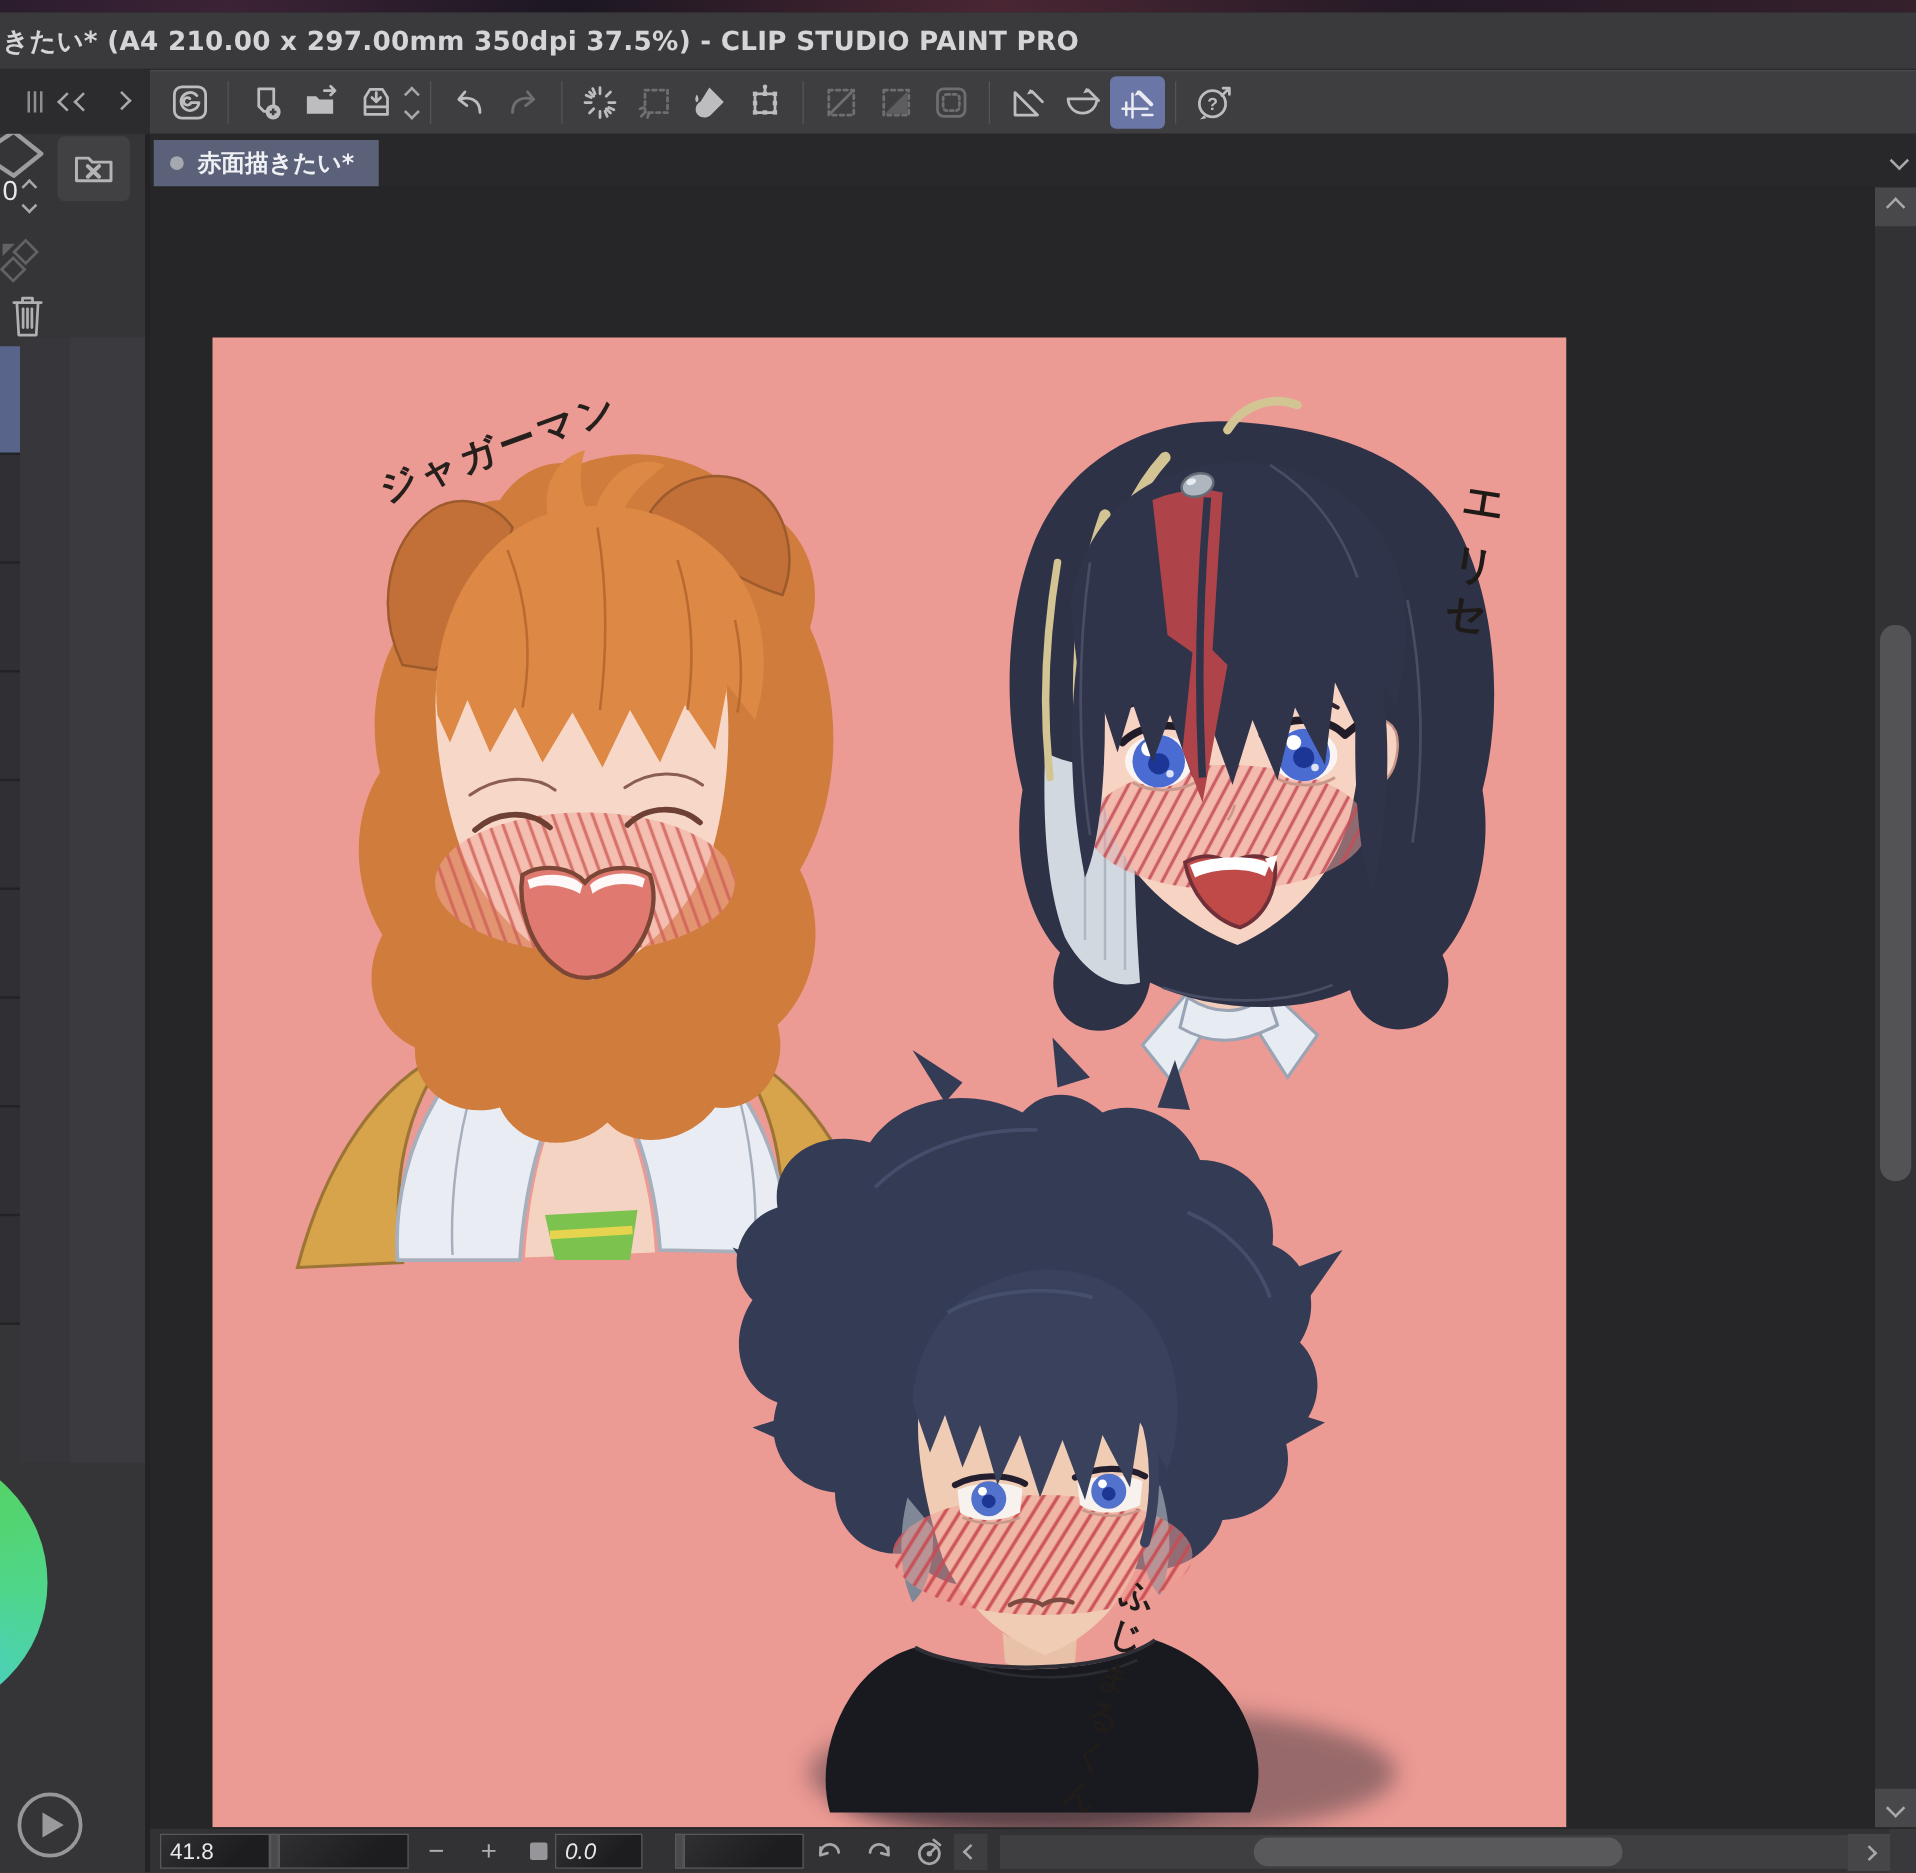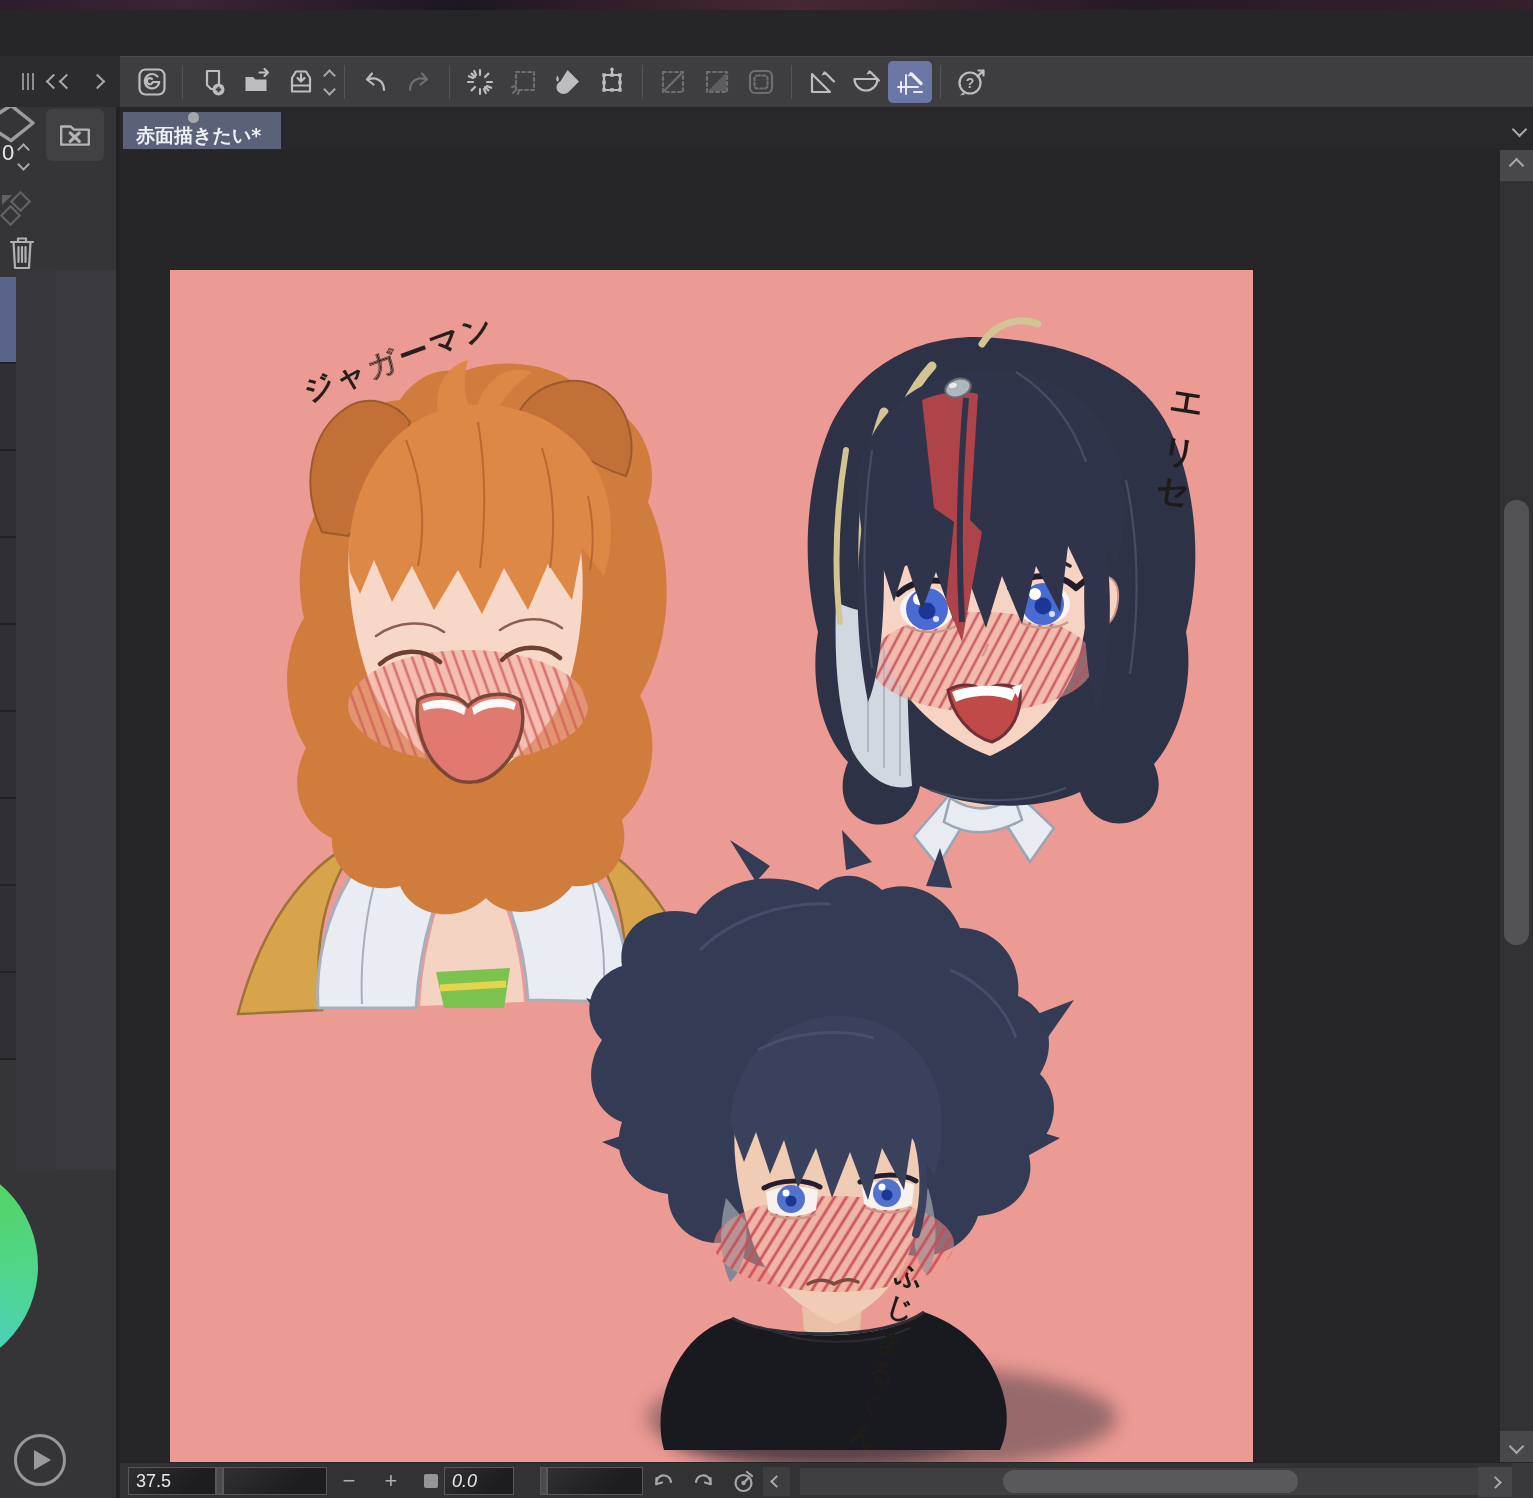--- a/index.html
+++ b/index.html
@@ -33,21 +33,21 @@
   .chev{display:inline-block;width:9px;height:9px;border-left:2.4px solid #a8a8aa;border-top:2.4px solid #a8a8aa;}
   .chev.sm{width:7px;height:7px;border-width:2px;}
   .chev.up{transform:rotate(45deg);}
   .chev.down{transform:rotate(225deg);}
   .chev.left{transform:rotate(-45deg);}
   .chev.right{transform:rotate(135deg);}
 
   
   .tabbar{left:120px;top:107px;width:1413px;height:43px;background:#28282a;border-bottom:1px solid #1e1e20;}
   .tab{position:absolute;left:3px;top:5px;height:37px;background:#5b6178;display:flex;align-items:center;
-    padding:0 20px 0 13px;flex-direction:column;}
+    padding:0 20px 0 13px;}
   .tabdot{width:11px;height:11px;border-radius:50%;background:#a6a8b0;margin-right:11px;}
   .tablabel{font-size:19px;color:#eef0f4;font-weight:600;white-space:nowrap;font-family:"DejaVu Sans","Liberation Sans",sans-serif;}
   .tabbar-chev{position:absolute;right:8px;top:14px;}
 
   
   .leftpanel{left:0;top:107px;width:120px;height:1391px;background:#353538;overflow:hidden;}
   .lp-colB{position:absolute;left:16px;top:163px;width:40px;height:900px;background:#37373b;}
   .lp-colC{position:absolute;left:56px;top:163px;width:60px;height:900px;background:#3b3b3f;}
   .lp-edge{position:absolute;left:116px;top:0;width:4px;height:1391px;background:#232325;}
   .lp-btn-folder{position:absolute;left:46px;top:2px;width:58px;height:52px;background:#414144;border-radius:6px;
@@ -95,20 +95,23 @@
 
   .jp{font-family:"DejaVu Sans","Liberation Sans",sans-serif;}
 </style>
 </head>
 <body>
 
 <div class="screen">
 
   <div class="abs wallpaper"></div>
 
+  <div class="abs titlebar">
+    <span class="ttl jp">きたい* (A4 210.00 x 297.00mm 350dpi 37.5%)  - CLIP STUDIO PAINT PRO</span>
+  </div>
 
   <div class="abs toolbar-left">
     <span class="grip">
         <i></i>
         <i></i>
         <i></i>
       </span>
     <span style="margin-left:14px;display:flex;gap:2px;">
       <span class="chev left"></span>
       <span class="chev left"></span>
@@ -485,21 +488,21 @@
     <div class="vs-btn" style="top:0;">
       <span class="chev up"></span>
     </div>
     <div class="vs-thumb"></div>
     <div class="vs-btn" style="top:1281px;">
       <span class="chev down"></span>
     </div>
   </div>
 
   <div class="abs statusbar">
-    <div class="sb-box" style="left:8px;width:88px;">37.5</div>
+    <div class="sb-box" style="left:8px;width:88px;">41.8</div>
     <div class="sb-handle" style="left:96px;"></div>
     <div class="sb-box" style="left:103px;width:104px;"></div>
     <div class="sb-glyph" style="left:214px;">−</div>
     <div class="sb-glyph" style="left:256px;">+</div>
     <div class="sb-glyph" style="left:296px;">
       <span class="sb-square"></span>
     </div>
     <div class="sb-box" style="left:324px;width:70px;font-style:italic;">0.0</div>
     <div class="sb-handle" style="left:420px;"></div>
     <div class="sb-box" style="left:427px;width:96px;"></div>

